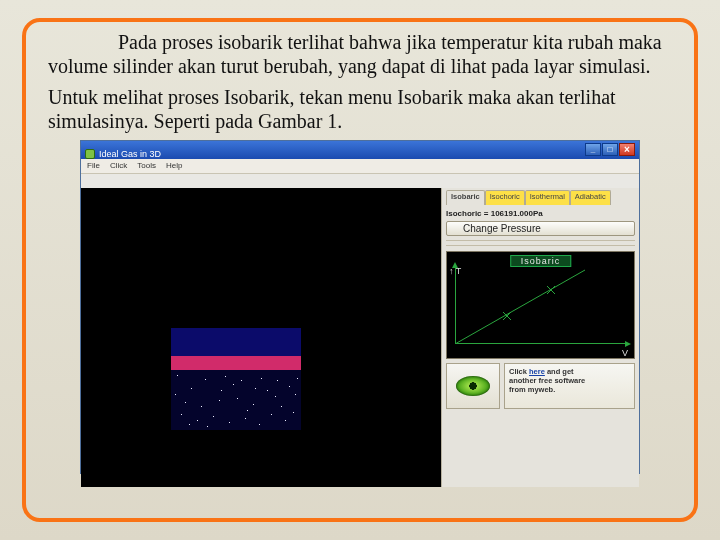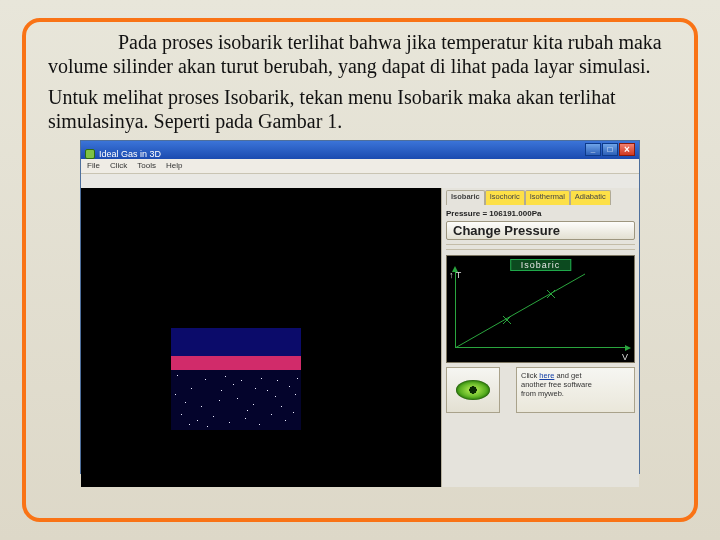--- a/index.html
+++ b/index.html
@@ -97,25 +97,24 @@
   .tabs { display:flex; gap:0px; height:15px; margin-bottom:2px; font-size:7.5px;}
   .tab { padding:1px 4px; border:1px solid #b0aa96; border-bottom:none; background:#fde047; border-radius:2px 2px 0 0; color:#444;}
   .tab.active { background:#e5e3dc; font-weight:bold;}
   .info-line { font-size:8px; color:#222; }
   .info-line.b { font-weight:bold; }
   .btn-small {
     display:inline-block;
     background:linear-gradient(#fdfdfb,#e3e0d2);
     border:1px solid #9d967f;
     border-radius:2px;
-    font-size:13px;
-    padding:1px 6px;
+    font-size:10px;
+    padding:1px 16px;
     color:#222;
     margin:1px 0;
-    font-weight:bold;
   }
   .sep { border-top:1px solid #c3bca8; margin:1px 0;}
   .graph-box {
     width:100%;
     height:108px;
     background:#000;
     border:1px solid #7d7662;
     position:relative;
     margin-top:2px;
   }
@@ -124,21 +123,21 @@
     background:#0c4a1f; border:1px solid #1fa84a; color:#e6e6e6;
     font-size:9px; padding:0px 10px; letter-spacing:1px;
   }
   .axis-v { position:absolute; left:8px; top:16px; bottom:14px; width:1px; background:#2aa53e;}
   .axis-h { position:absolute; left:8px; right:8px; bottom:14px; height:1px; background:#2aa53e;}
   .arrow-v { position:absolute; left:5px; top:10px; width:0; height:0; border-left:3px solid transparent; border-right:3px solid transparent; border-bottom:6px solid #2aa53e;}
   .arrow-h { position:absolute; right:3px; bottom:11px; width:0; height:0; border-top:3px solid transparent; border-bottom:3px solid transparent; border-left:6px solid #2aa53e;}
   .diag-line { position:absolute; left:8px; bottom:14px; width:140px; height:80px; }
   .diag-line svg { width:100%; height:100%; }
   .axis-label { position:absolute; color:#ddd; font-size:9px;}
-  .foot-row { display:flex; gap:16px; margin-top:2px; align-items:flex-start;}
+  .foot-row { display:flex; gap:4px; margin-top:2px; align-items:flex-start;font-weight:bold;}
   .logo-box {
     width:54px; height:46px;
     background:linear-gradient(#f6f6f2,#e3e0d2);
     border:1px solid #a9a28b;
     display:flex; align-items:center; justify-content:center;
     position:relative;
   }
   .eye {
     width:34px; height:20px; border-radius:50%;
     background:radial-gradient(ellipse at center, #bff45a 0%, #4ea81b 60%, #1c5a08 100%);
@@ -239,21 +238,21 @@
       </div>
 
       <div class="panel">
         <div class="tabs">
           <span class="tab active">Isobaric</span>
           <span class="tab">Isochoric</span>
           <span class="tab">Isothermal</span>
           <span class="tab">Adiabatic</span>
         </div>
 
-        <div class="info-line b">Pressure = 106191.000Pa</div>
+        <div class="info-line b">Isochoric = 106191.000Pa</div>
         <span class="btn-small">Change Pressure</span>
         <div class="sep"></div>
         <div class="sep"></div>
 
         <div class="graph-box">
           <div class="graph-title-box">Isobaric</div>
           <div class="axis-v"></div>
           <div class="arrow-v"></div>
           <div class="axis-h"></div>
           <div class="arrow-h"></div>

